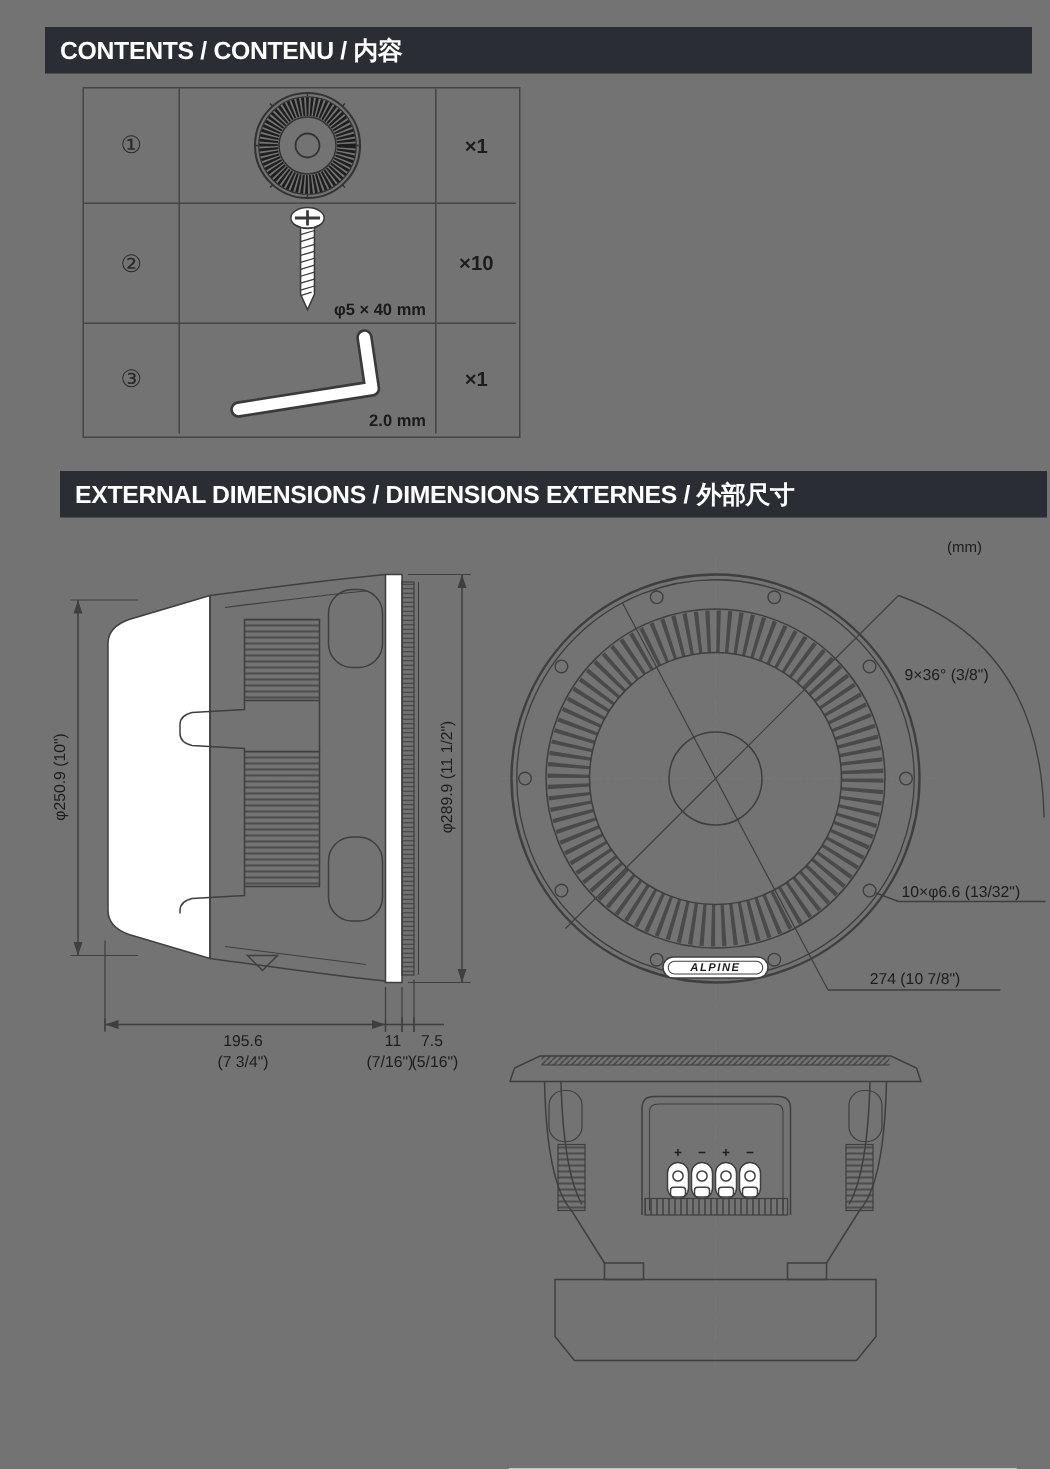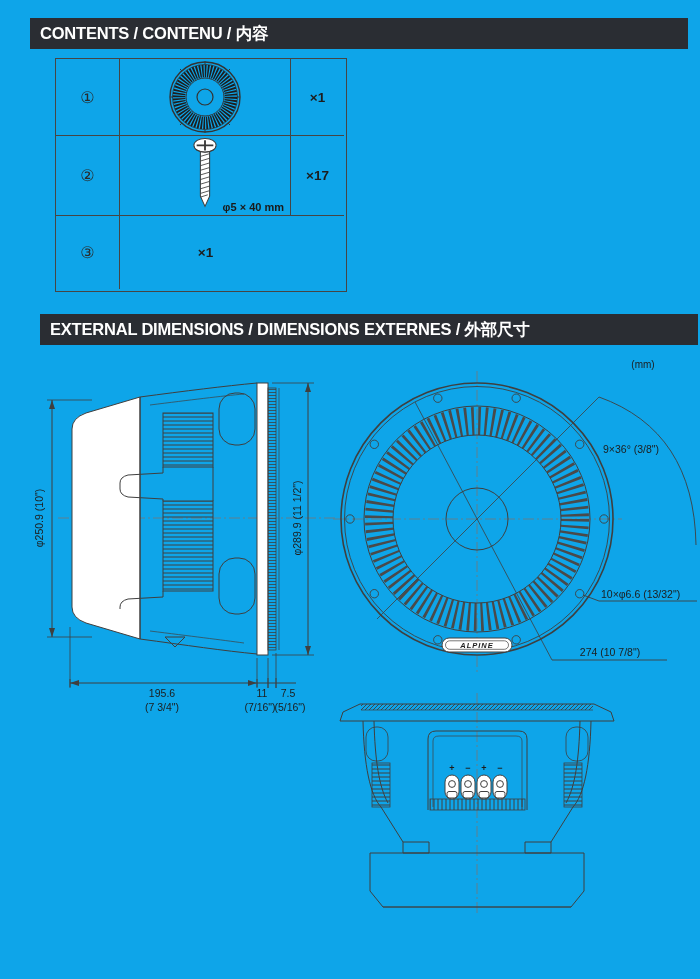--- a/index.html
+++ b/index.html
@@ -1,16 +1,16 @@
 <!DOCTYPE html>
 <html><head>
 <meta charset="utf-8">
 <style>
   html,body{margin:0;padding:0;background:#fff;}
-  .page{position:relative;width:700px;height:979px;background:#0ea5e9;overflow:hidden;
+  .page{position:relative;width:700px;height:979px;background:#737373;overflow:hidden;
         font-family:"Liberation Sans",sans-serif;color:#1d1d1d;}
   .hbar{position:absolute;left:30px;width:658px;height:31px;background:#2a2d33;
         display:flex;align-items:center;}
   .hbar span{color:#ffffff;font-weight:bold;font-size:16.5px;letter-spacing:-0.2px;
         padding-left:10px;white-space:nowrap;}
   .ctable{position:absolute;left:55px;top:58px;width:290px;height:232px;
         border:1.6px solid #454545;display:grid;
         grid-template-columns:64px 171px 53px;grid-template-rows:77px 80px 73px;}
   .cell{border-right:1.4px solid #454545;border-bottom:1.4px solid #454545;
         display:flex;align-items:center;justify-content:center;position:relative;}
@@ -64,25 +64,32 @@
           <path d="M30,15 L30,64 L35,75 L40,64 L40,15 Z"></path>
           <path d="M30,21 L40,18 M30,26 L40,23 M30,31 L40,28 M30,36 L40,33 M30,41 L40,38 M30,46 L40,43 M30,51 L40,48 M30,56 L40,53 M30,61 L40,58 M30,65 L38,62.5" stroke-width="0.9" fill="none"></path>
           <ellipse cx="35" cy="9" rx="12" ry="7.5"></ellipse>
           <path d="M35,3.5 V14.5 M26,9 H44" stroke-width="2" fill="none"></path>
           <path d="M25,13.5 Q35,19 45,13.5" fill="none" stroke-width="0.9"></path>
         </g>
       </svg>
       <span class="note">φ5 × 40 mm</span>
     </div>
     <div class="cell last-col">
-      <span class="qty">×17</span>
+      <span class="qty">×10</span>
     </div>
 
     <div class="cell last-row">
       <span class="idx">③</span>
+    </div>
+    <div class="cell last-row">
+      <svg width="160" height="66" viewBox="0 0 160 66" style="margin-bottom:6px">
+        <path d="M118,8 L123,42 L34,56" stroke="#3a3a3a" stroke-width="11" fill="none" stroke-linecap="round" stroke-linejoin="round"></path>
+        <path d="M118,8 L123,42 L34,56" stroke="#ffffff" stroke-width="7.5" fill="none" stroke-linecap="round" stroke-linejoin="round"></path>
+      </svg>
+      <span class="note">2.0 mm</span>
     </div>
     <div class="cell last-col last-row">
       <span class="qty">×1</span>
     </div>
   </div>
 
   <div class="hbar" style="top:314px;margin-left:10px;">
     <span>EXTERNAL DIMENSIONS / DIMENSIONS EXTERNES / 外部尺寸</span>
   </div>
 

